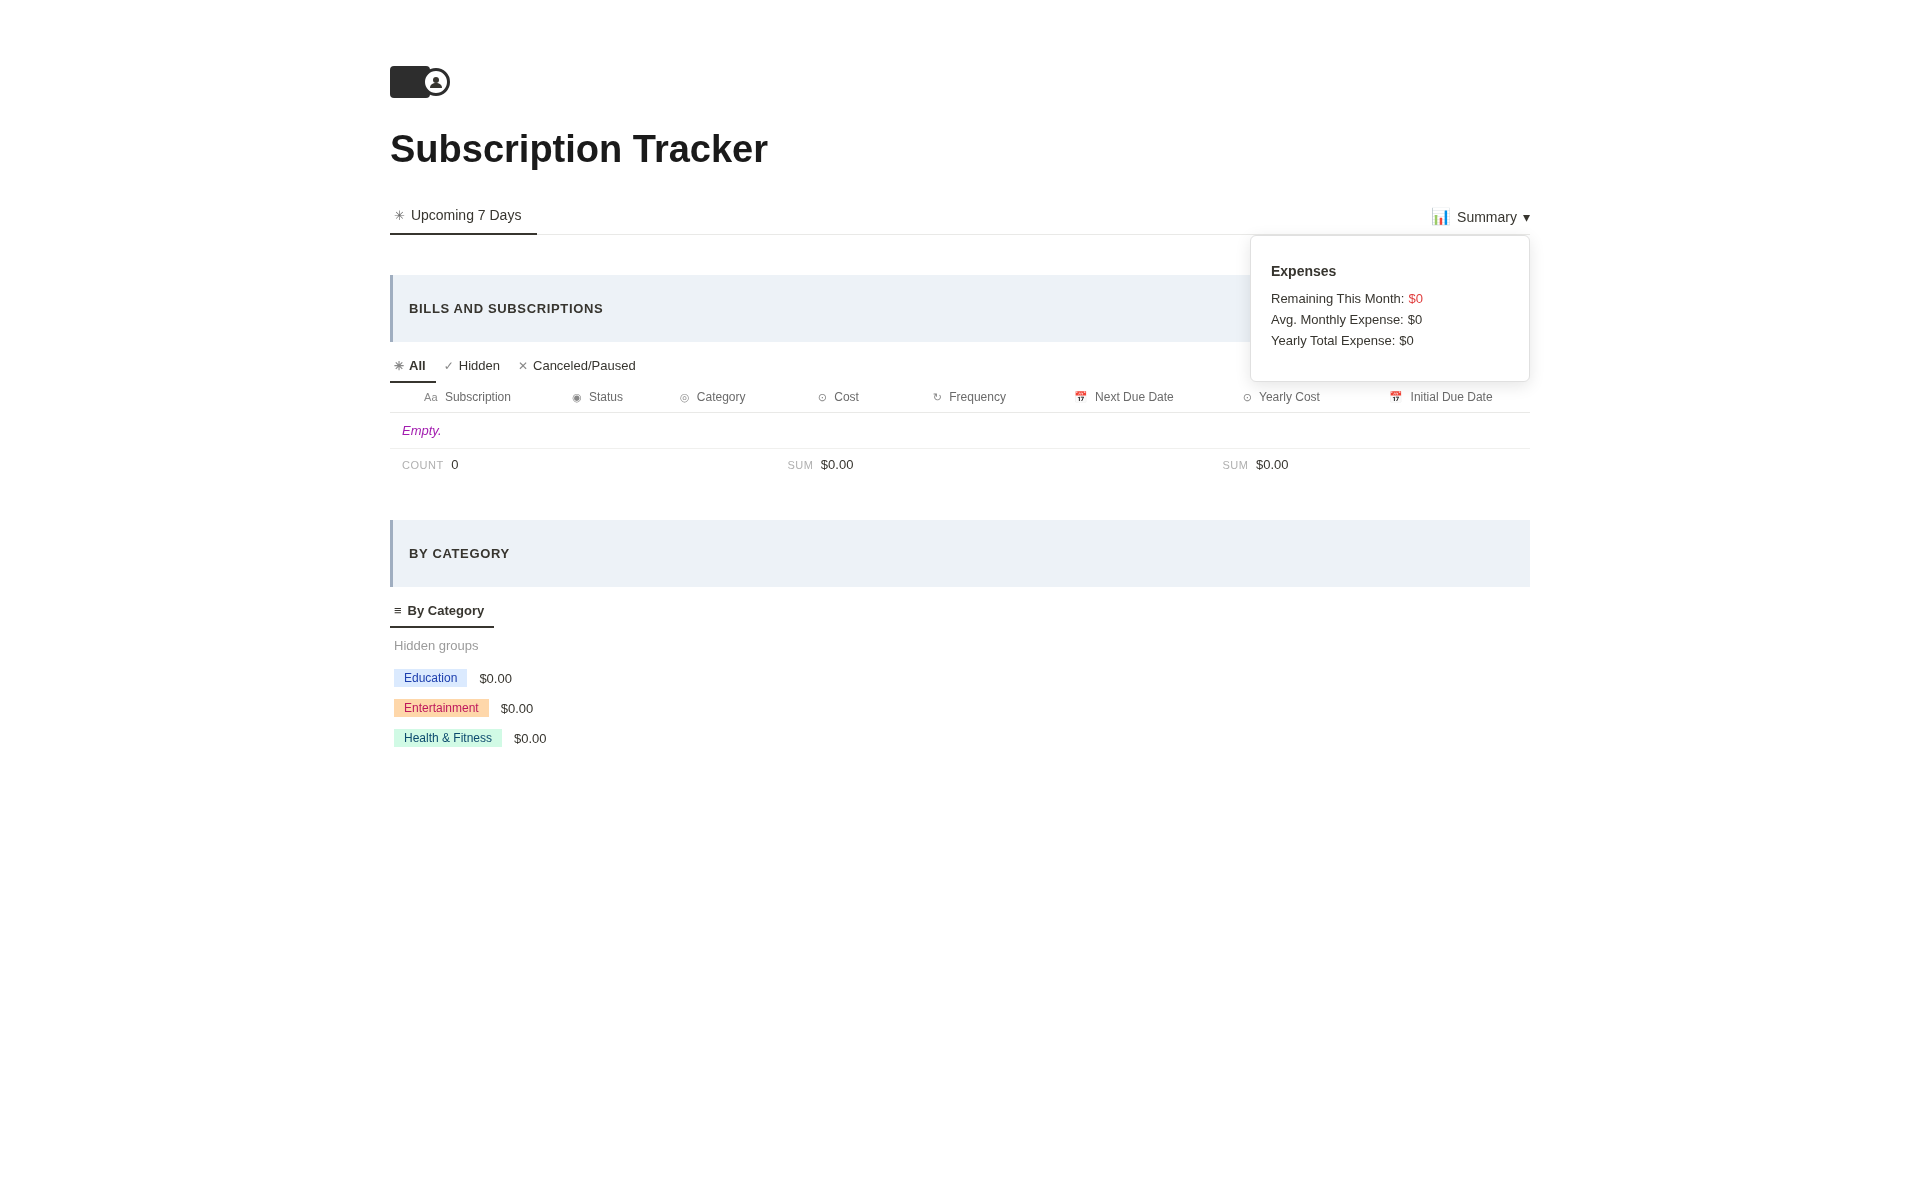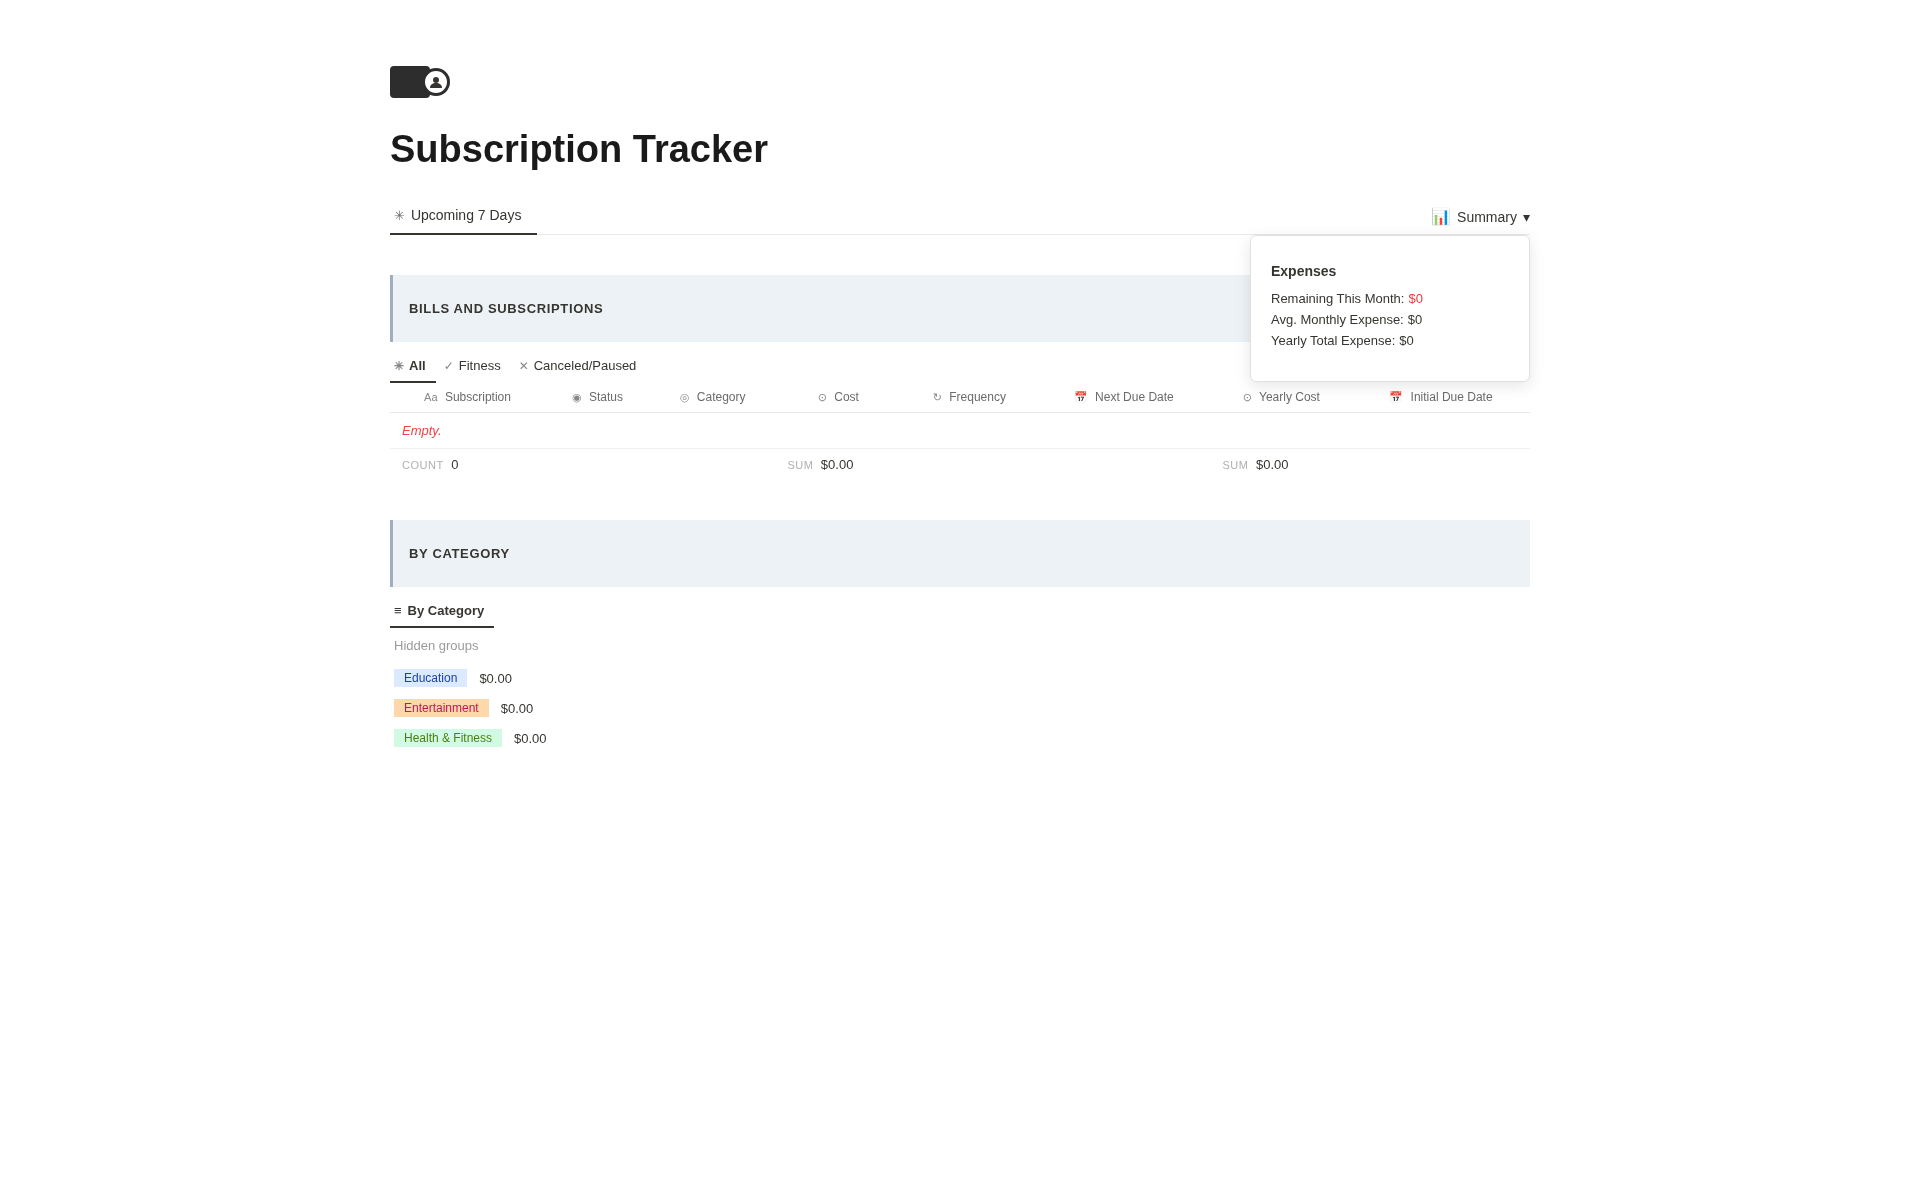--- a/index.html
+++ b/index.html
@@ -185,21 +185,21 @@
       border-bottom: 1px solid #e9e9e7;
       white-space: nowrap;
     }
     .data-table td {
       padding: 8px 12px;
       font-size: 13px;
       color: #37352f;
       border-bottom: 1px solid #f0f0ee;
     }
     .empty-row td {
-      color: #ef4444;
+      color: #a21caf;
       font-style: italic;
       padding: 10px 12px;
     }
     .footer-row td {
       font-size: 12px;
       color: #9b9b9b;
       padding: 8px 12px;
       border-top: 1px solid #e9e9e7;
       border-bottom: none;
     }
@@ -262,21 +262,21 @@
     .badge-blue {
       background: #dbeafe;
       color: #1e40af;
     }
     .badge-orange {
       background: #fed7aa;
       color: #be185d;
     }
     .badge-green {
       background: #d1fae5;
-      color: #4d7c0f;
+      color: #0c4a6e;
     }
     .category-amount {
       font-size: 13px;
       color: #37352f;
     }
     .th-icon {
       font-size: 11px;
       margin-right: 4px;
       color: #888;
     }
@@ -334,21 +334,21 @@
   <div class="section-gap">
     <div class="section-header">BILLS AND SUBSCRIPTIONS</div>
 
     <div class="table-tabs">
       <div class="table-tab active">
         <span class="table-tab-icon">✳</span>
         <span>All</span>
       </div>
       <div class="table-tab">
         <span class="table-tab-icon">✓</span>
-        <span>Fitness</span>
+        <span>Hidden</span>
       </div>
       <div class="table-tab">
         <span class="table-tab-icon">✕</span>
         <span>Canceled/Paused</span>
       </div>
     </div>
 
     <table class="data-table">
       <thead>
         <tr>

